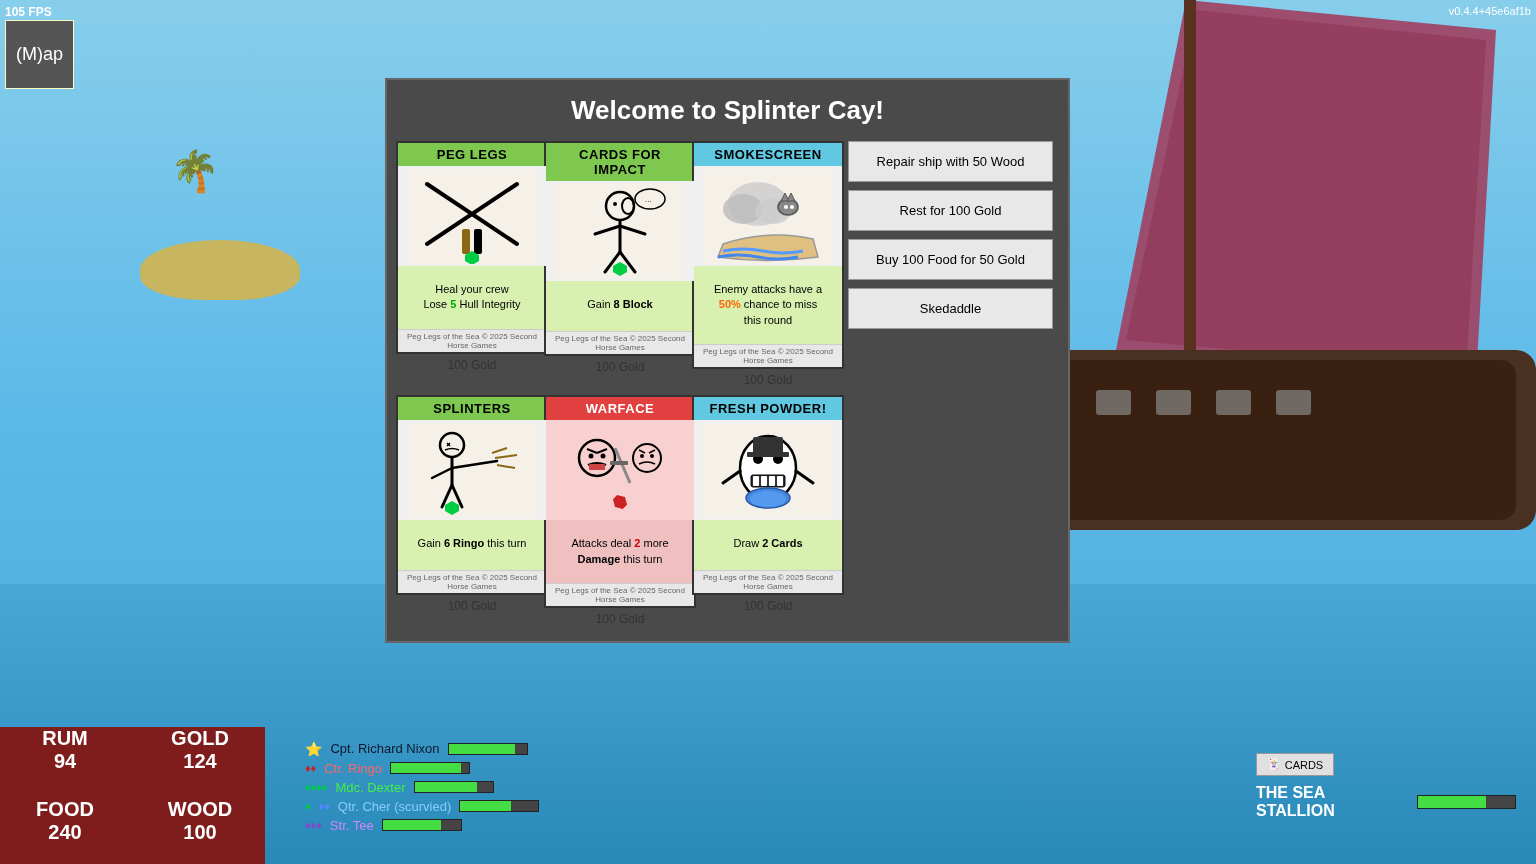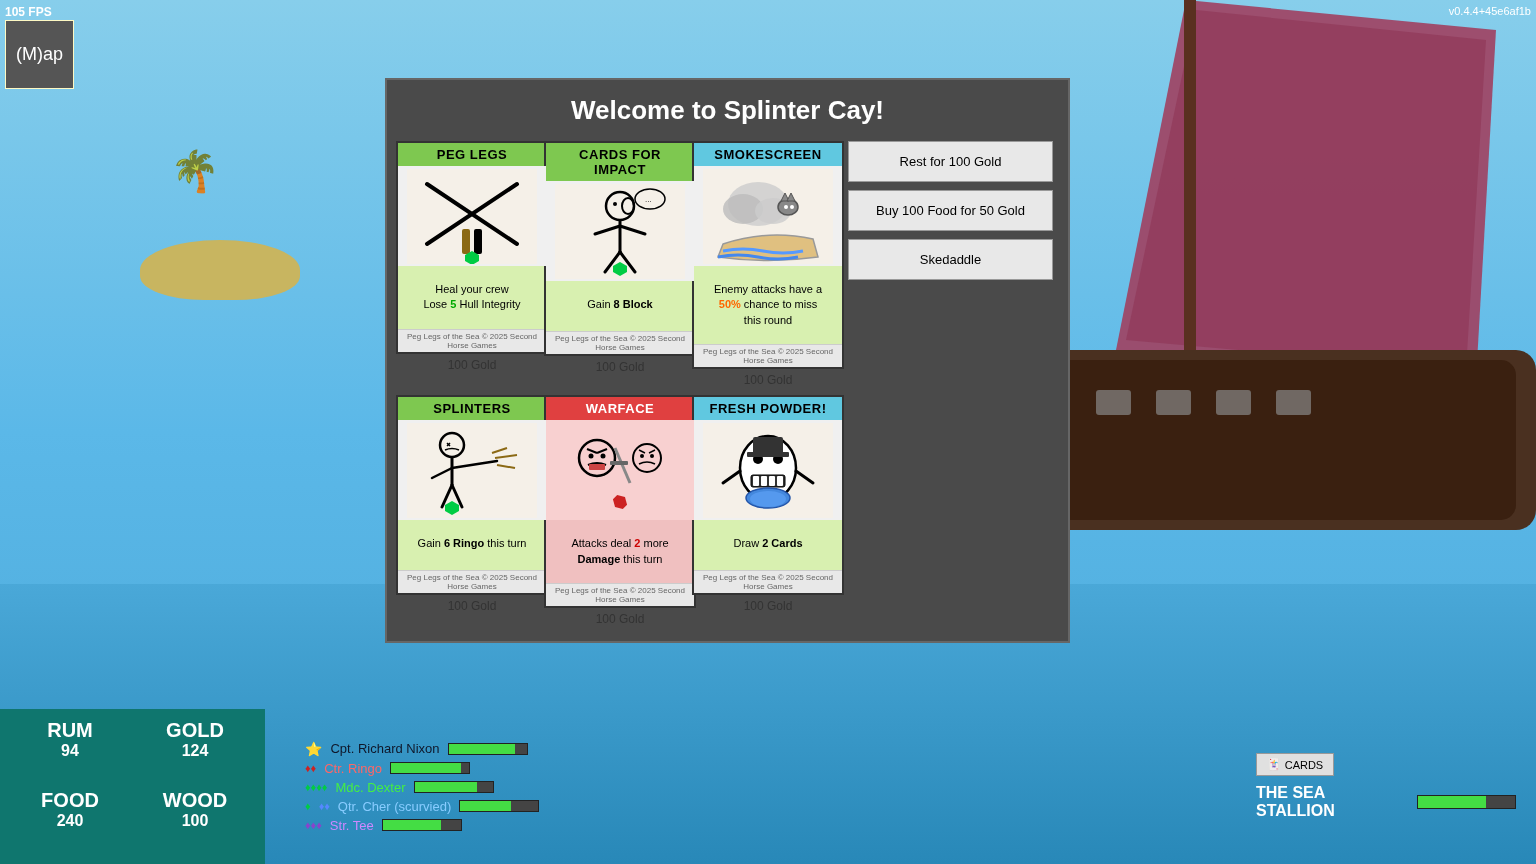--- a/index.html
+++ b/index.html
@@ -206,41 +206,40 @@
       bottom: 0;
       left: 0;
       width: 100%;
       height: 175px;
       background: rgba(0,0,0,0.0);
       display: flex;
       align-items: flex-end;
       z-index: 60;
     }
     .resources-panel {
-      background: #0f766e;
+      background: #7f1d1d;
       width: 265px;
-      height: 155px;
+      height: 137px;
       display: grid;
       grid-template-columns: 1fr 1fr;
       grid-template-rows: 1fr 1fr;
-      padding: 10px;
       gap: 5px;
       margin-left: 0;
     }
     .resource-item {
       text-align: center;
     }
     .resource-label {
       color: white;
       font-size: 20px;
       font-weight: bold;
     }
     .resource-value {
       color: white;
-      font-size: 16px;
+      font-size: 20px;
       font-weight: bold;
     }
 
     .crew-panel {
       flex: 1;
       height: 155px;
       display: flex;
       flex-direction: column;
       justify-content: center;
       padding-left: 40px;
@@ -550,20 +549,21 @@
             Draw <strong>2</strong> <strong>Cards</strong>
           </div>
           <div class="card-footer">Peg Legs of the Sea © 2025 Second Horse Games</div>
         </div>
         <div class="card-price">100 Gold</div>
       </div>
 
     </div>
 
     <div class="shop-actions">
+      <button class="action-btn">Repair ship with 50 Wood</button>
       <button class="action-btn">Rest for 100 Gold</button>
       <button class="action-btn">Buy 100 Food for 50 Gold</button>
       <button class="action-btn">Skedaddle</button>
     </div>
 
   </div>
 </div>
 
 <div class="bottom-hud">
 

